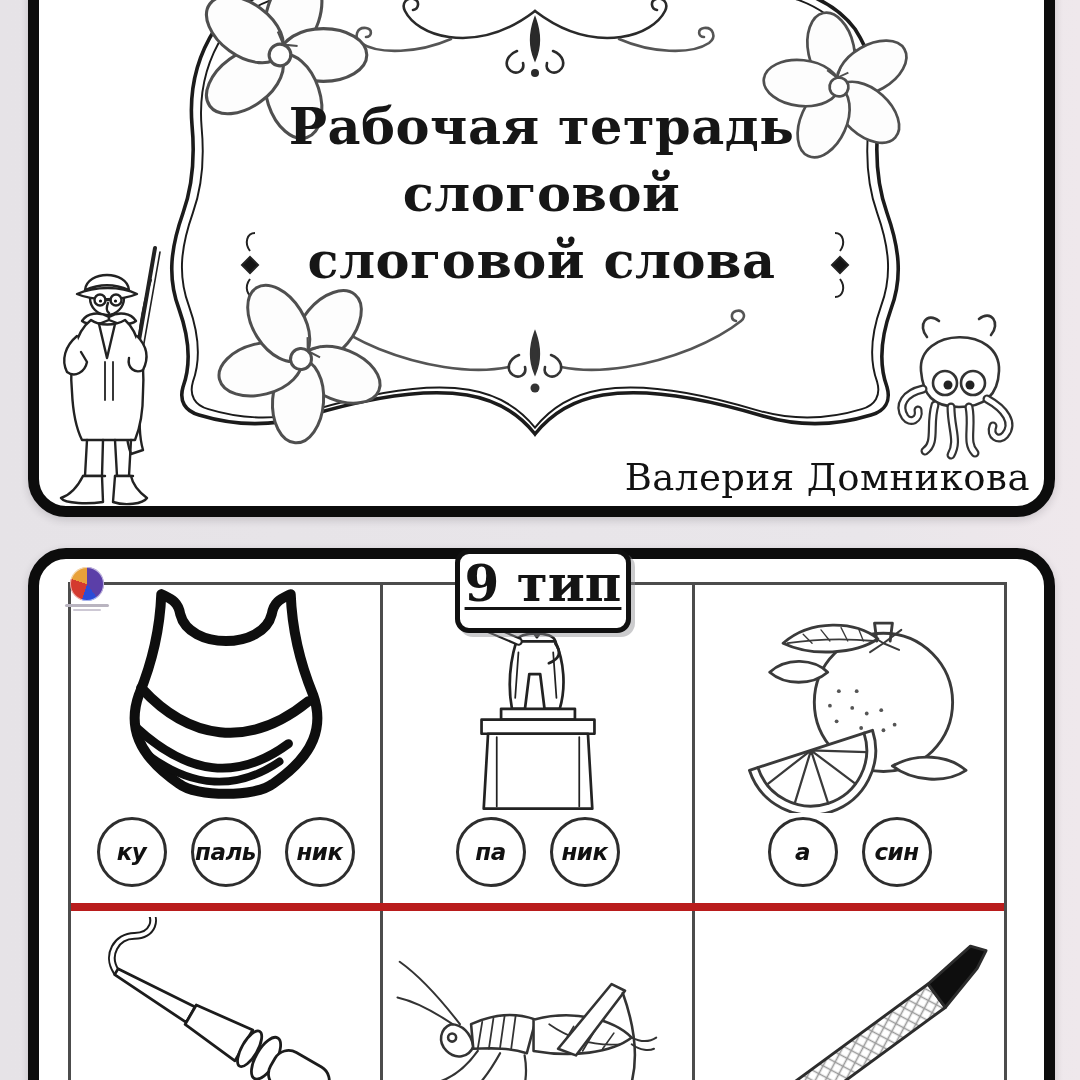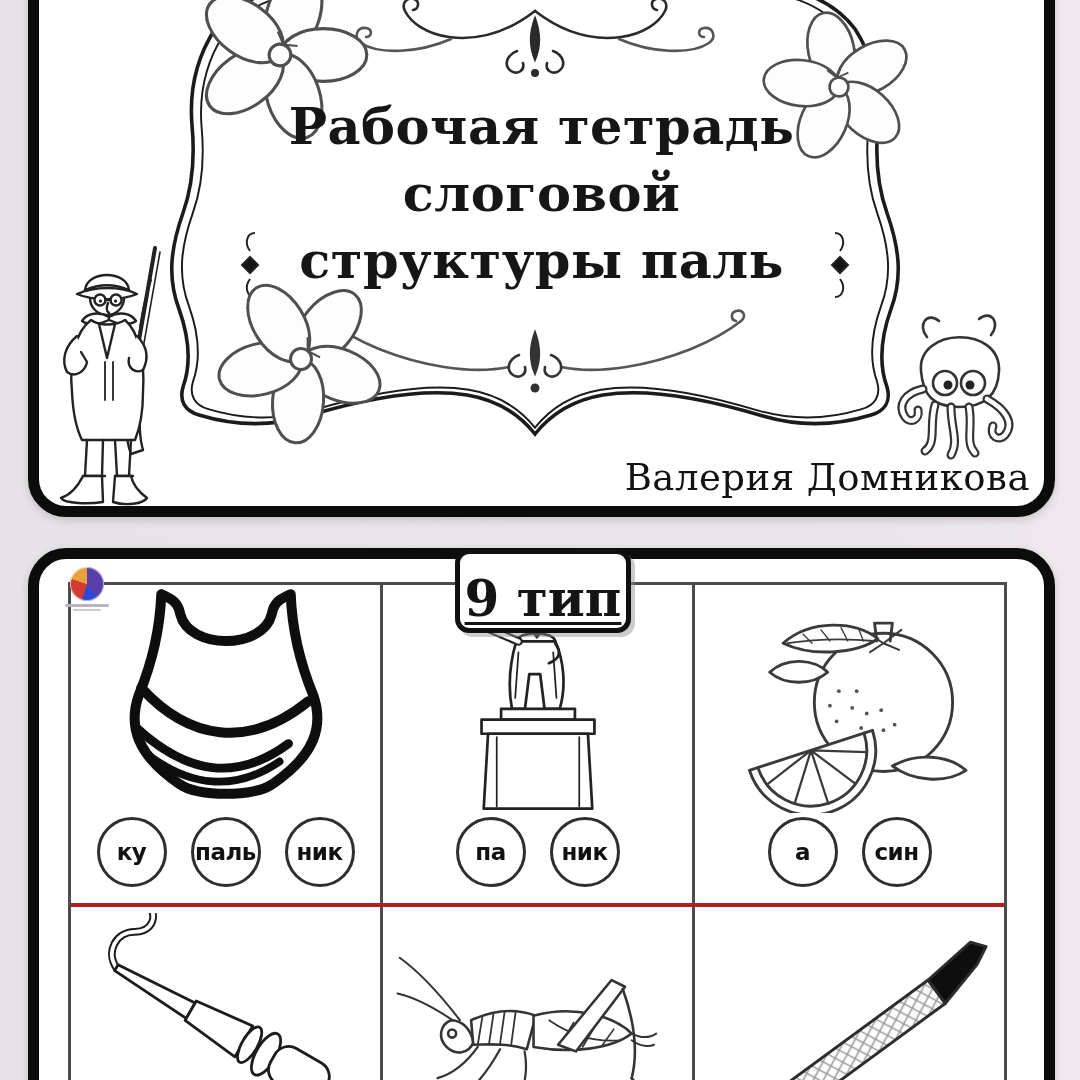--- a/index.html
+++ b/index.html
@@ -22,42 +22,42 @@
   .author{
     position:absolute;right:14px;top:489px;font-weight:400;font-size:37px;color:#121212;
     letter-spacing:.5px;
   }
   
   .wtable{
     position:absolute;left:29px;top:23px;width:939px;height:660px;
     border:3px solid #4c4c4c;box-sizing:border-box;display:flex;flex-direction:column;
   }
   .wrow{display:flex;width:100%;}
-  .wrow.r1{height:318px;border-bottom:4px solid #b91c1c;}
+  .wrow.r1{height:318px;border-bottom:8px solid #b91c1c;font-style:italic;}
   .wrow.r2{flex:1;}
   .wcell{
     flex:1;border-right:3px solid #4c4c4c;display:flex;flex-direction:column;
     align-items:center;justify-content:flex-end;position:relative;box-sizing:border-box;
   }
   .wcell:last-child{border-right:none;}
   .pic{flex:1;width:100%;display:flex;align-items:center;justify-content:center;min-height:0;}
   .pic svg{max-width:96%;max-height:100%;}
   .pic2{align-items:flex-start;padding-top:6px;}
   .sylls{display:flex;gap:24px;margin:4px 0 16px;}
   .syl{
     width:64px;height:64px;border:3px solid #2e2e2e;border-radius:50%;
     display:flex;align-items:center;justify-content:center;
     font-family:"DejaVu Sans",sans-serif;font-weight:700;font-size:23px;color:#111;
     letter-spacing:-.5px;background:#fff;
   }
   .type-box{
     position:absolute;left:416px;top:-10px;width:166px;height:74px;
     background:#fff;border:5px solid #101010;border-radius:14px;
     box-shadow:4px 4px 0 rgba(140,140,145,.45);
-    display:flex;align-items:flex-end;justify-content:center;z-index:5;
+    display:flex;align-items:flex-start;justify-content:center;z-index:5;
   }
   .type-box span{
     font-weight:700;font-size:50px;color:#141414;text-decoration:underline;
     text-decoration-thickness:3px;text-underline-offset:6px;
   }
   .logo{position:absolute;left:20px;top:8px;z-index:6;width:56px;text-align:center;}
   .logo .ball{
     width:34px;height:34px;border-radius:50%;margin:0 auto;
     background:conic-gradient(#5b3fa8 0 40%, #2b4bd7 40% 55%, #d43a2f 55% 80%, #e8a13a 80% 100%);
     box-shadow:0 0 0 1px rgba(255,255,255,.6) inset;
@@ -174,21 +174,21 @@
         <circle cx="52" cy="86" r="12"></circle>
         <circle cx="80" cy="86" r="12"></circle>
         <circle cx="55" cy="88" r="4.5" fill="#222" stroke="none"></circle>
         <circle cx="77" cy="88" r="4.5" fill="#222" stroke="none"></circle>
       </g>
     </svg>
 
     <div class="cover-title">
       <div>Рабочая тетрадь</div>
       <div>слоговой</div>
-      <div>структуры паль</div>
+      <div>слоговой слова</div>
     </div>
     <div class="author">Валерия Домникова</div>
   </section>
 
   <section class="card sheet">
 
     <div class="logo">
       <div class="ball"></div>
       <div class="tline"></div>
       <div class="tline short"></div>

